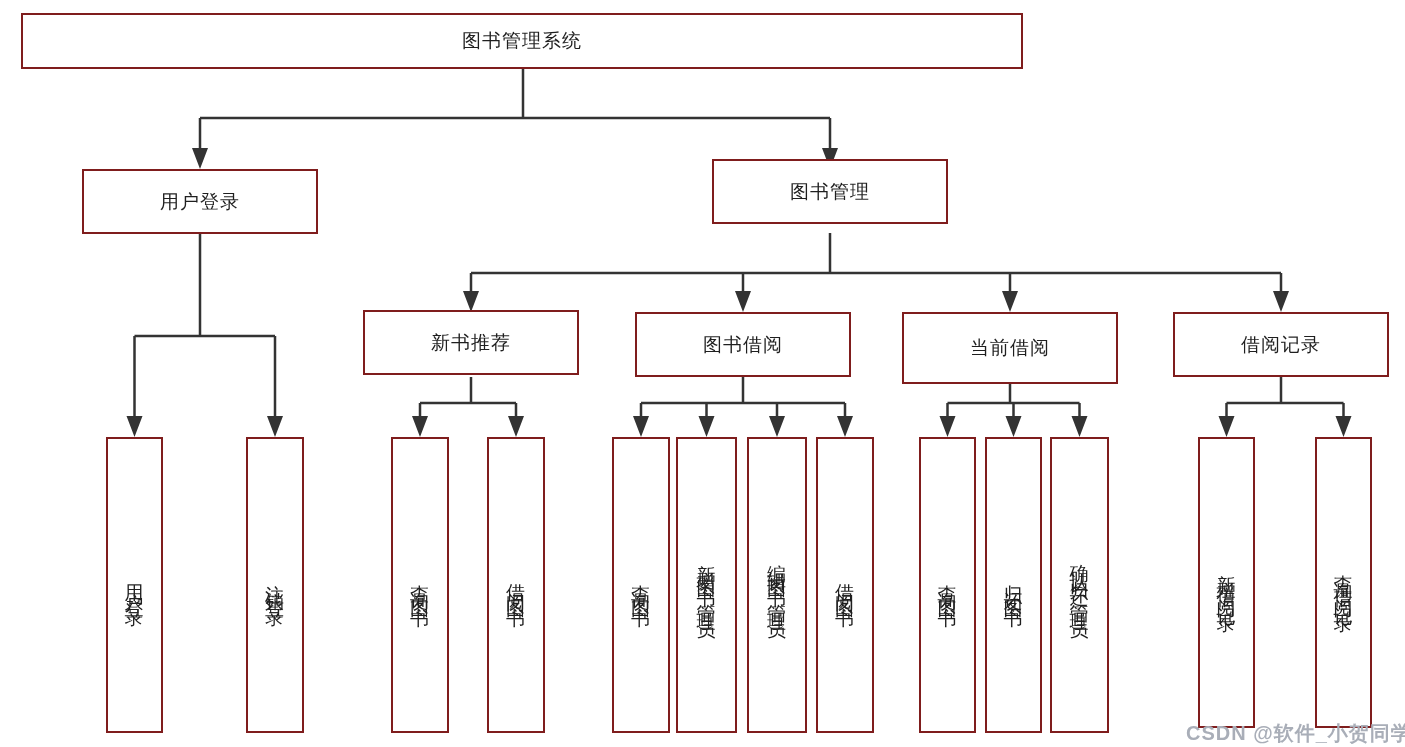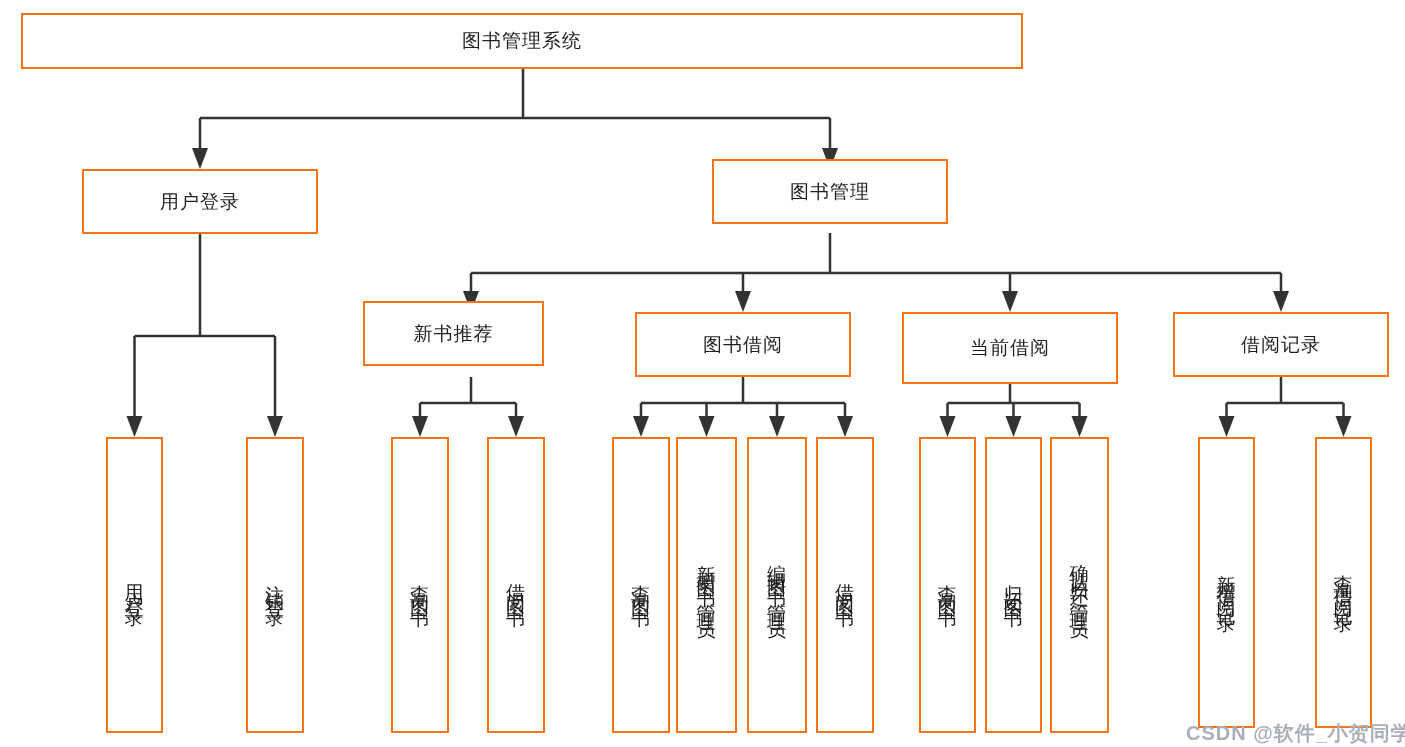--- a/index.html
+++ b/index.html
@@ -11,21 +11,21 @@
     font-family: "Liberation Sans", "DejaVu Sans", sans-serif;
     overflow: hidden;
   }
   svg.connectors {
     position: absolute;
     left: 0; top: 0;
   }
   .node {
     position: absolute;
     box-sizing: border-box;
-    border: 2px solid #f97316;
+    border: 2px solid #7f1d1d;
     background: #ffffff;
     display: flex;
     align-items: center;
     justify-content: center;
     color: #1f1f1f;
   }
   .hnode { font-size: 19px; letter-spacing: 1px; }
   .vnode { font-size: 19px; }
   .vnode .label {
     writing-mode: vertical-lr;
@@ -112,21 +112,21 @@
     <span class="label">图书管理系统</span>
   </div>
 
   <div class="node hnode" style="left:82px;top:169px;width:236px;height:65px">
     <span class="label">用户登录</span>
   </div>
   <div class="node hnode" style="left:712px;top:159px;width:236px;height:65px">
     <span class="label">图书管理</span>
   </div>
 
-  <div class="node hnode" style="left:363px;top:301px;width:181px;height:65px">
+  <div class="node hnode" style="left:363px;top:310px;width:216px;height:65px">
     <span class="label">新书推荐</span>
   </div>
   <div class="node hnode" style="left:635px;top:312px;width:216px;height:65px">
     <span class="label">图书借阅</span>
   </div>
   <div class="node hnode" style="left:902px;top:312px;width:216px;height:72px">
     <span class="label">当前借阅</span>
   </div>
   <div class="node hnode" style="left:1173px;top:312px;width:216px;height:65px">
     <span class="label">借阅记录</span>

